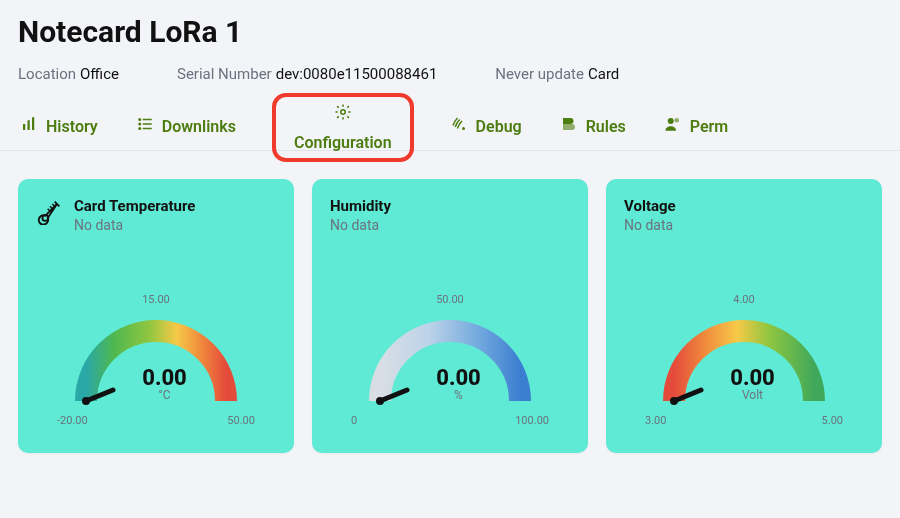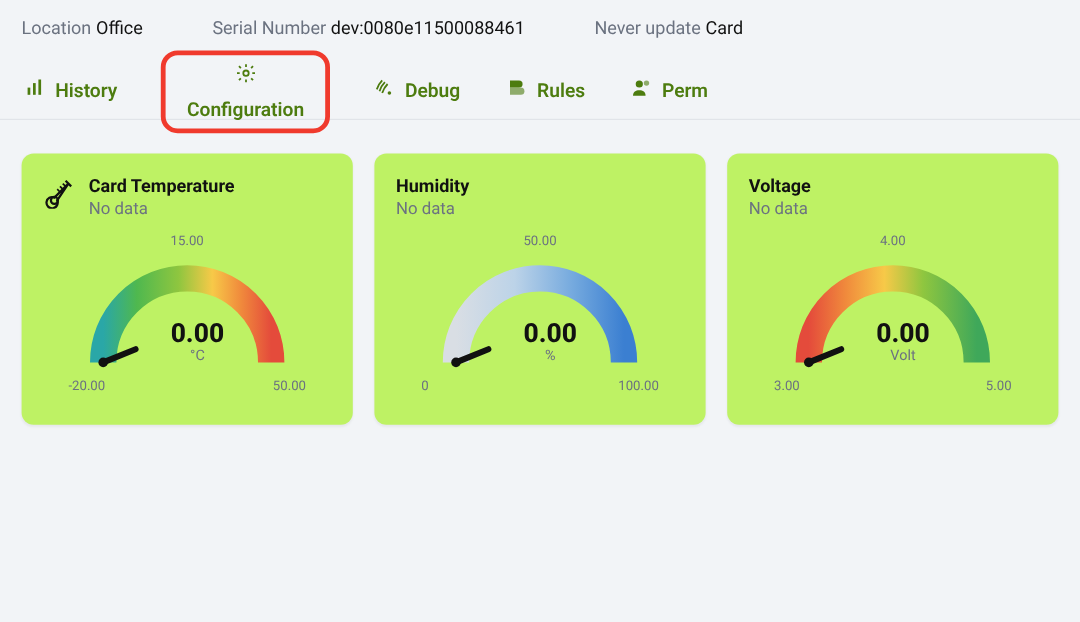--- a/index.html
+++ b/index.html
@@ -50,26 +50,27 @@
     flex-direction: column;
   }
 
   .cards {
     display: flex;
     gap: 18px;
     margin-top: 28px;
   }
   .card {
     flex: 1;
-    background: #bef264;
+    background: #5eead4;
     border-radius: 10px;
     padding: 18px 18px 12px 18px;
     box-shadow: 0 1px 2px rgba(0,0,0,0.05);
     display: flex;
     flex-direction: column;
+    gap: 48px;
   }
   .card-header { display: flex; gap: 10px; align-items: flex-start; }
   .card-icon { width: 28px; height: 28px; flex-shrink: 0; }
   .card-title { font-size: 15px; font-weight: 700; color: #111; }
   .card-sub { font-size: 14px; color: #6b7280; margin-top: 2px; }
 
   .gauge-wrap { position: relative; width: 210px; height: 150px; margin: 10px auto 0 auto; }
   .gauge-svg { width: 100%; height: 100%; }
   .gauge-center {
     position: absolute; left: 17px; right: 0; top: 74px;
@@ -87,20 +88,21 @@
   }
   .tick-max {
     position: absolute; right: 6px; bottom: 14px;
     font-size: 11px; color: #6b7280;
   }
 </style>
 </head>
 <body>
 
 <div class="page">
+  <h1 class="title">Notecard LoRa 1</h1>
 
   <div class="meta-row">
     <div class="meta-item">
       <span class="meta-label">Location</span>
       <span class="meta-value">Office</span>
     </div>
     <div class="meta-item">
       <span class="meta-label">Serial Number</span>
       <span class="meta-value">dev:0080e11500088461</span>
     </div>
@@ -113,20 +115,33 @@
   <nav class="tabs">
     <div class="tab">
       <span>
         <svg viewBox="0 0 24 24">
             <rect x="4" y="12" width="3" height="8"></rect>
             <rect x="10" y="7" width="3" height="13"></rect>
             <rect x="16" y="3" width="3" height="17"></rect>
           </svg>
       </span>
       <span>History</span>
+    </div>
+    <div class="tab">
+      <span>
+        <svg viewBox="0 0 24 24">
+            <circle cx="5" cy="6" r="2"></circle>
+            <rect x="9" y="5" width="12" height="2"></rect>
+            <circle cx="5" cy="12" r="2"></circle>
+            <rect x="9" y="11" width="12" height="2"></rect>
+            <circle cx="5" cy="18" r="2"></circle>
+            <rect x="9" y="17" width="12" height="2"></rect>
+          </svg>
+      </span>
+      <span>Downlinks</span>
     </div>
     <div class="tab highlighted">
       <span>
         <svg viewBox="0 0 24 24">
             <circle cx="12" cy="12" r="3" fill="none" stroke="currentColor" stroke-width="2"></circle>
             <path d="M12 2v3M12 19v3M4.2 4.2l2.1 2.1M17.7 17.7l2.1 2.1M2 12h3M19 12h3M4.2 19.8l2.1-2.1M17.7 6.3l2.1-2.1" stroke="currentColor" stroke-width="2"></path>
           </svg>
       </span>
       <span>Configuration</span>
     </div>

